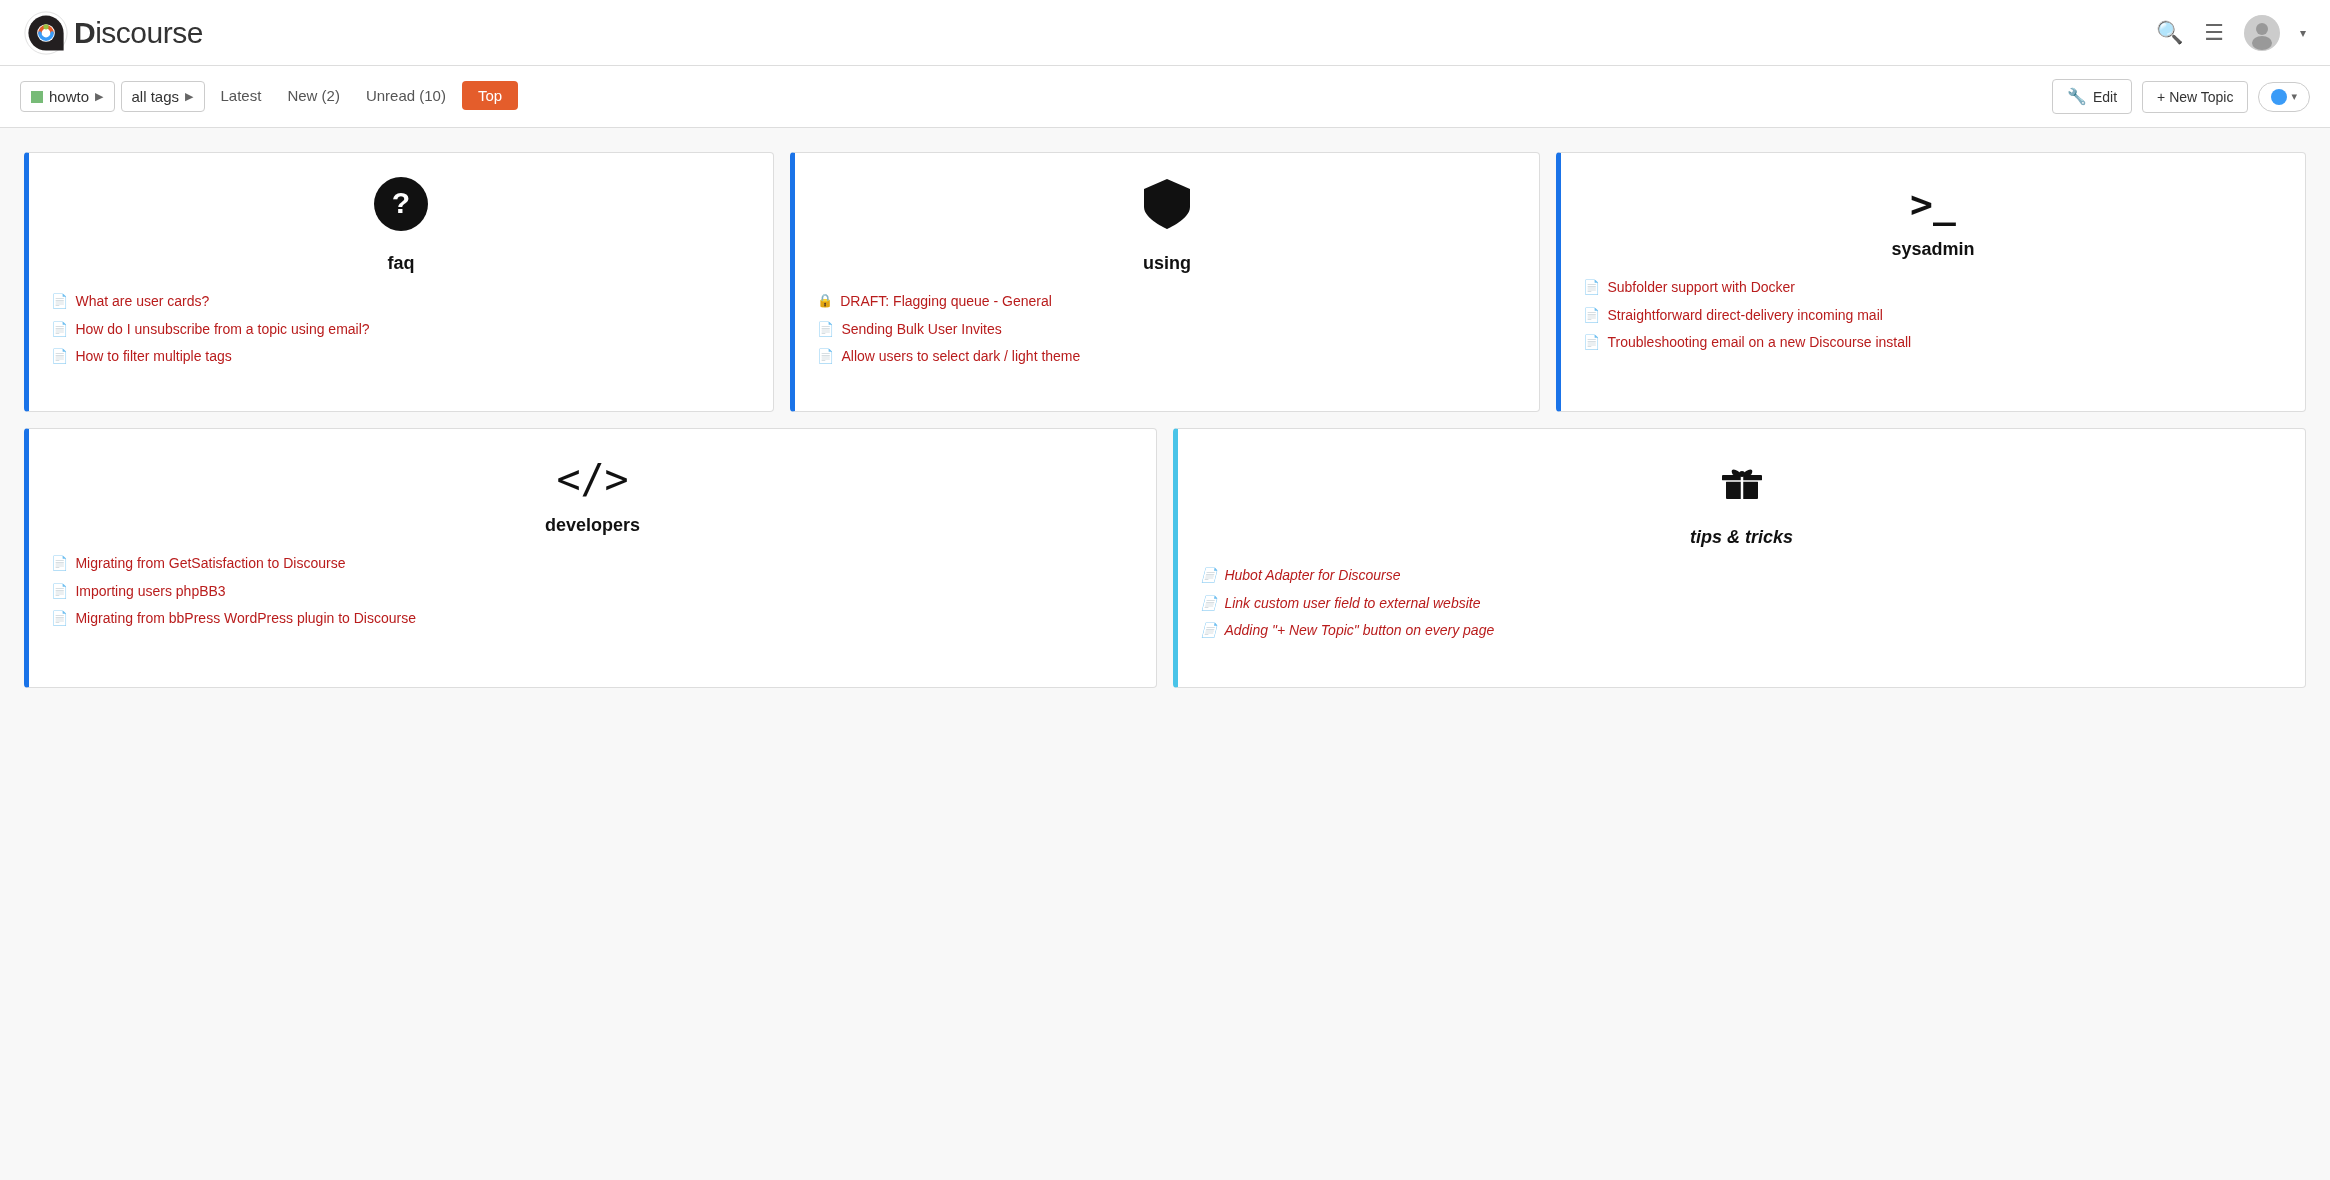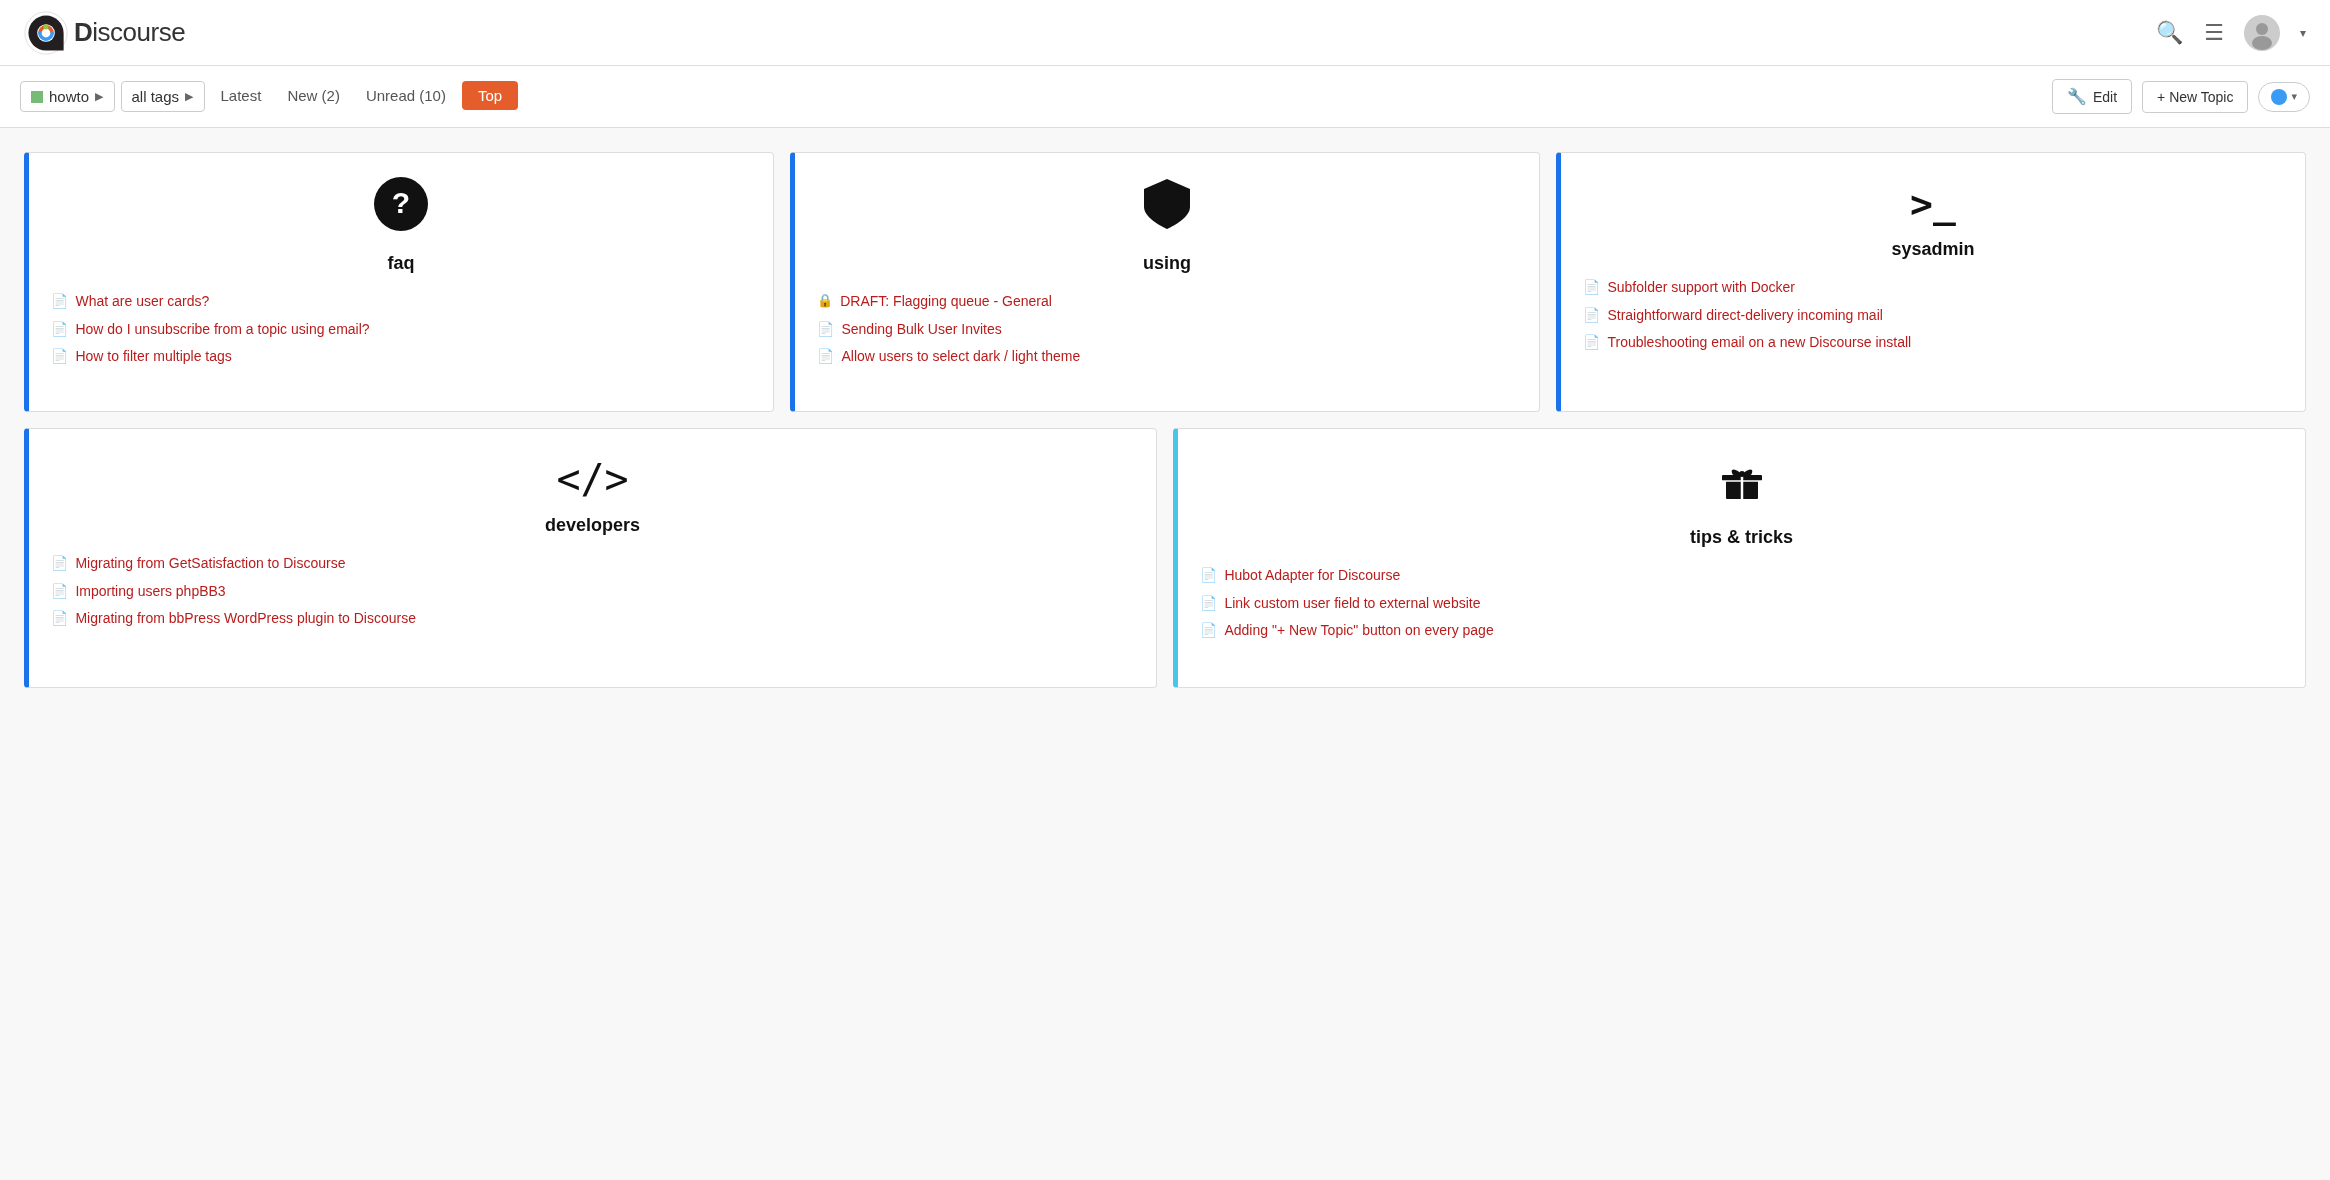--- a/index.html
+++ b/index.html
@@ -2,21 +2,21 @@
 <html><head>
   <meta charset="utf-8">
   <style>
     * { box-sizing: border-box; margin: 0; padding: 0; }
     body { font-family: -apple-system, BlinkMacSystemFont, "Segoe UI", Helvetica, Arial, sans-serif; background: #f8f8f8; color: #333; }
 
     
     .header { background: #fff; border-bottom: 1px solid #ddd; padding: 0 24px; height: 66px; display: flex; align-items: center; justify-content: space-between; }
     .logo-area { display: flex; align-items: center; gap: 6px; }
     .logo-icon { width: 44px; height: 44px; }
-    .logo-text { font-size: 26px; font-weight: 300; color: #333; letter-spacing: -0.5px; }
+    .logo-text { font-size: 30px; font-weight: 300; color: #333; letter-spacing: -0.5px; }
     .header-right { display: flex; align-items: center; gap: 20px; }
     .header-icon { font-size: 22px; color: #666; cursor: pointer; }
     .avatar-small { width: 36px; height: 36px; border-radius: 50%; background: #ccc; }
 
     
     .navbar { background: #fff; border-bottom: 1px solid #ddd; padding: 0 20px; height: 62px; display: flex; align-items: center; justify-content: space-between; }
     .navbar-left { display: flex; align-items: flex-start; gap: 6px; }
     .tag-pill { display: flex; align-items: center; gap: 6px; border: 1px solid #ccc; border-radius: 4px; padding: 6px 10px; font-size: 15px; cursor: pointer; background: #fff; }
     .tag-pill .square { width: 12px; height: 12px; background: #7b7; display: inline-block; flex-shrink: 0; }
     .tag-pill .chevron { font-size: 11px; color: #666; }
@@ -25,21 +25,21 @@
     .navbar-right { display: flex; align-items: center; gap: 10px; }
     .edit-btn { display: flex; align-items: center; gap: 6px; border: 1px solid #ccc; border-radius: 4px; padding: 7px 14px; font-size: 14px; cursor: pointer; background: #fff; color: #333; }
     .new-topic-btn { display: flex; align-items: center; gap: 6px; border: 1px solid #ccc; border-radius: 4px; padding: 7px 14px; font-size: 14px; cursor: pointer; background: #fff; color: #333; }
     .circle-btn { display: flex; align-items: center; gap: 4px; border: 1px solid #ccc; border-radius: 20px; padding: 6px 12px; cursor: pointer; background: #fff; }
     .circle-dot { width: 16px; height: 16px; background: #3a9bf7; border-radius: 50%; }
 
     
     .main { padding: 24px 24px; }
     .grid { display: grid; grid-template-columns: repeat(3, 1fr); gap: 16px; }
     .card { background: #fff; border: 1px solid #ddd; border-radius: 4px; border-left: 5px solid #1a73e8; padding: 24px 22px 22px; min-height: 260px; }
-    .card.light-blue { border-left-color: #4ac4e8; }
+    .card.light-blue { border-left-color: #4ac4e8; font-style: italic; }
     .card-icon { text-align: center; font-size: 44px; margin-bottom: 12px; color: #111; }
     .card-title { text-align: center; font-size: 18px; font-weight: 700; margin-bottom: 18px; color: #111; }
     .card-links { list-style: none; display: flex; flex-direction: column; gap: 8px; }
     .card-links li { display: flex; align-items: flex-start; gap: 7px; font-size: 14px; color: #1a73e8; cursor: pointer; }
     .card-links li .doc-icon { color: #888; font-size: 14px; flex-shrink: 0; margin-top: 1px; }
     .card-links li .lock-icon { color: #aaa; font-size: 13px; flex-shrink: 0; margin-top: 1px; }
     .card-links li a { color: #b91c1c; text-decoration: none; line-height: 1.4; }
     .terminal-icon { font-size: 36px; font-family: monospace; font-weight: 700; color: #111; }
     .code-icon { font-size: 38px; font-weight: 300; color: #111; font-family: monospace; }
     .bottom-grid { display: grid; grid-template-columns: repeat(2, 1fr); gap: 16px; margin-top: 16px; }

